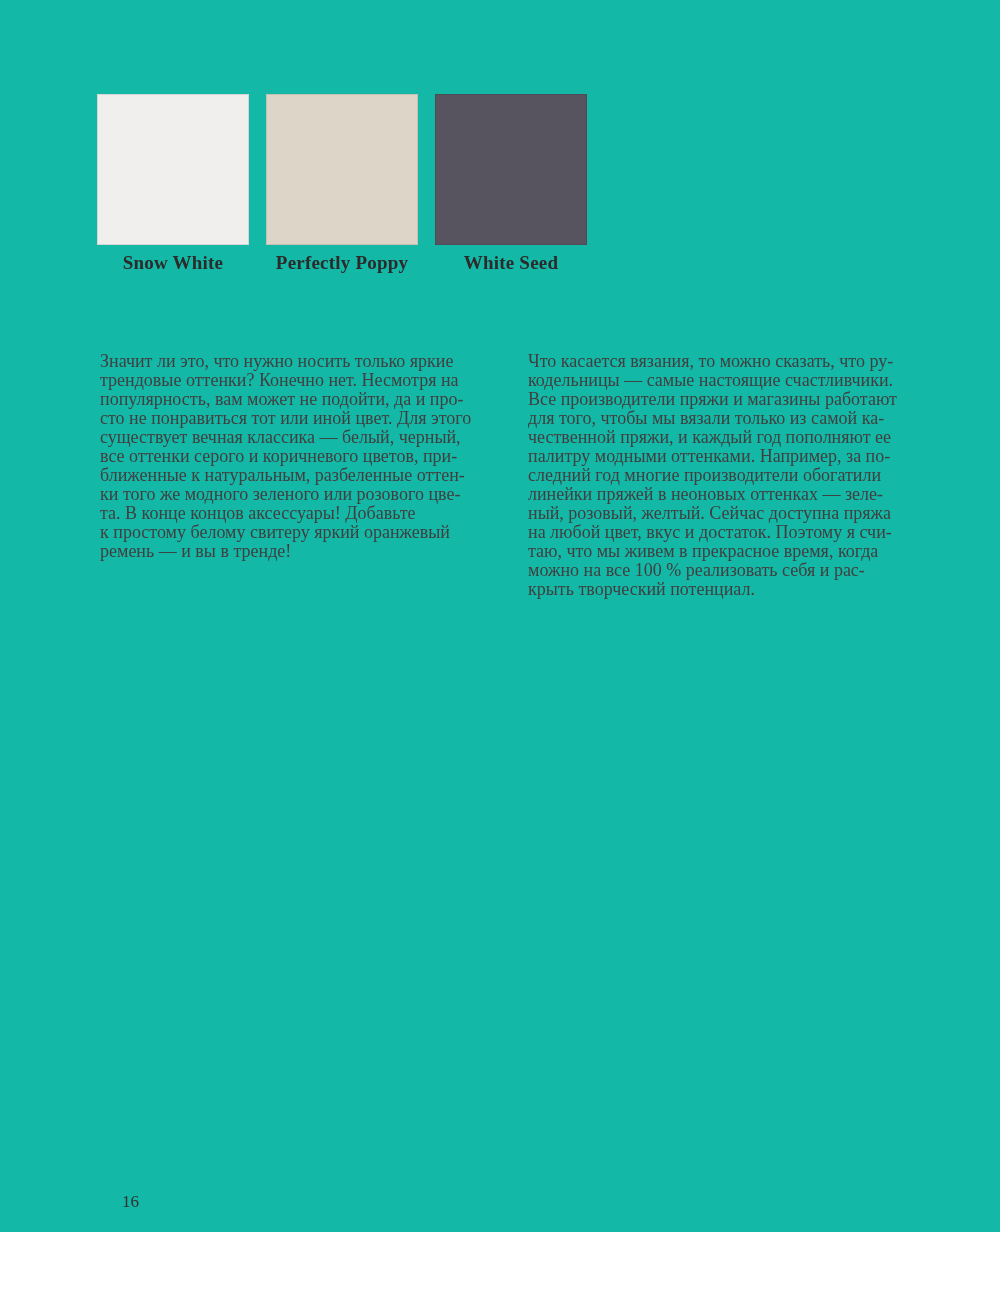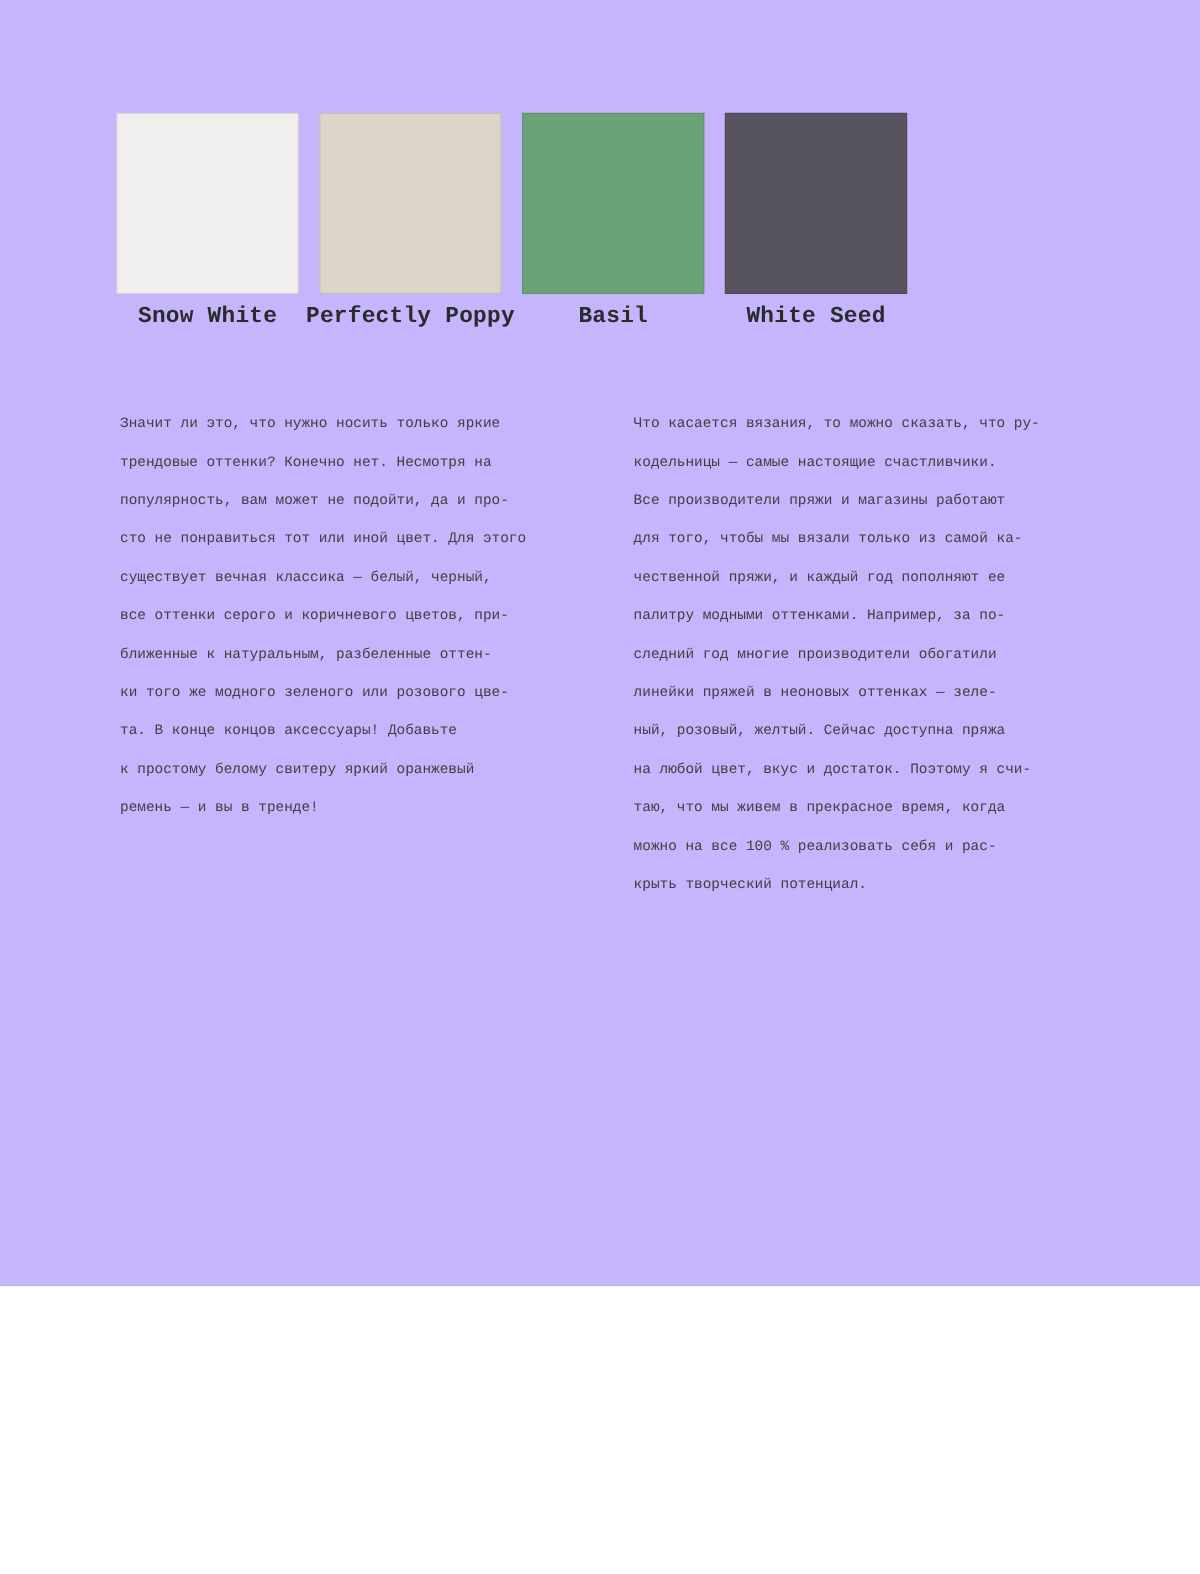--- a/index.html
+++ b/index.html
@@ -3,23 +3,23 @@
 <meta charset="utf-8">
 <style>
   html, body {
     margin: 0;
     padding: 0;
     background: #ffffff;
   }
   .page {
     position: relative;
     width: 1000px;
-    height: 1072px;
-    background: #c4b5fd;
-    font-family: Liberation Mono, monospace;
+    height: 1232px;
+    background: #14b8a6;
+    font-family: Liberation Serif, serif;
     color: #3c3c3c;
     overflow: hidden;
   }
   .swatch-row {
     position: absolute;
     left: 97px;
     top: 94px;
     display: flex;
     gap: 17px;
   }
@@ -39,23 +39,23 @@
     margin-top: 7px;
     font-size: 19px;
     font-weight: 600;
     letter-spacing: 0.2px;
     color: #2b2b2b;
     white-space: nowrap;
     text-align: center;
   }
   .col {
     position: absolute;
-    top: 337px;
-    font-size: 12px;
-    line-height: 32px;
+    top: 352px;
+    font-size: 18px;
+    line-height: 19px;
     color: #404040;
     white-space: pre-line;
   }
   .col-left  { left: 100px; }
   .col-right { left: 528px; }
   .page-number {
     position: absolute;
     left: 122px;
     top: 1192px;
     font-size: 17px;
@@ -72,24 +72,20 @@
     <div class="swatch-cell">
       <div class="swatch" style="background: rgb(240, 239, 237);"></div>
       <div class="swatch-label">Snow White</div>
     </div>
 
     <div class="swatch-cell">
       <div class="swatch" style="background: rgb(221, 213, 199);"></div>
       <div class="swatch-label">Perfectly Poppy</div>
     </div>
 
-    <div class="swatch-cell">
-      <div class="swatch" style="background: rgb(107, 163, 120);"></div>
-      <div class="swatch-label">Basil</div>
-    </div>
 
 
     <div class="swatch-cell">
       <div class="swatch" style="background: rgb(87, 84, 96);"></div>
       <div class="swatch-label">White Seed</div>
     </div>
 
   </div>
 
   <div class="col col-left">Значит ли это, что нужно носить только яркие

